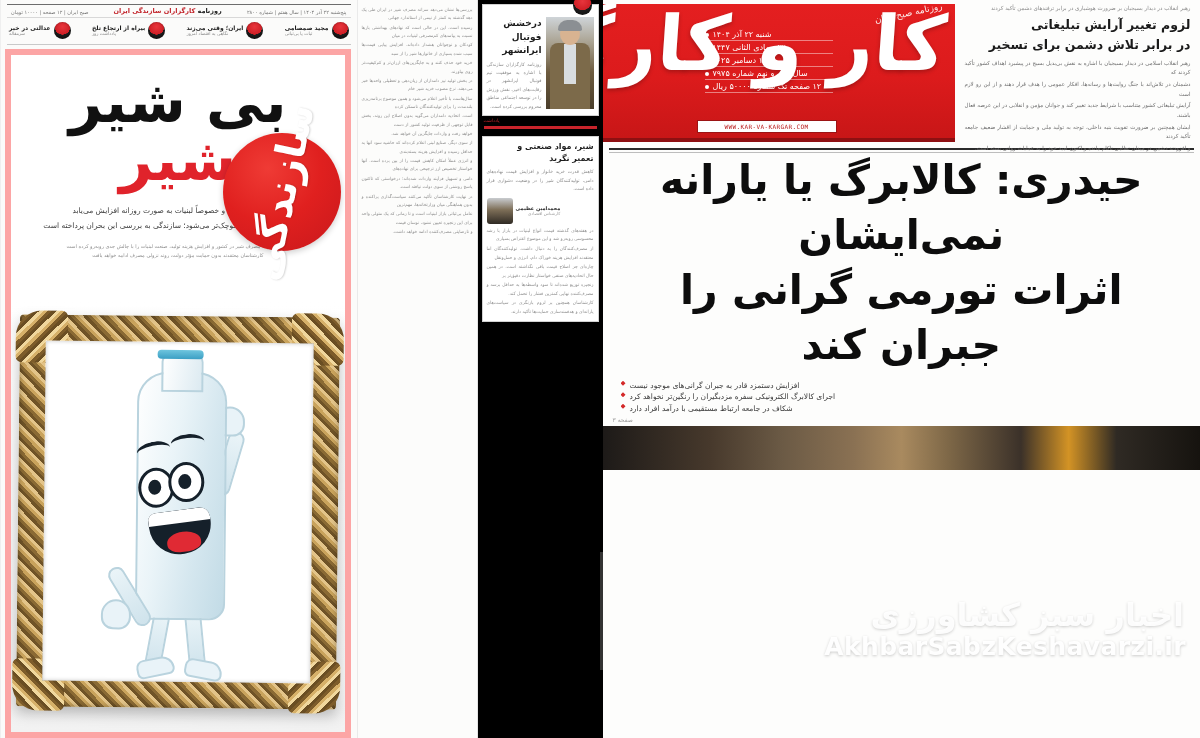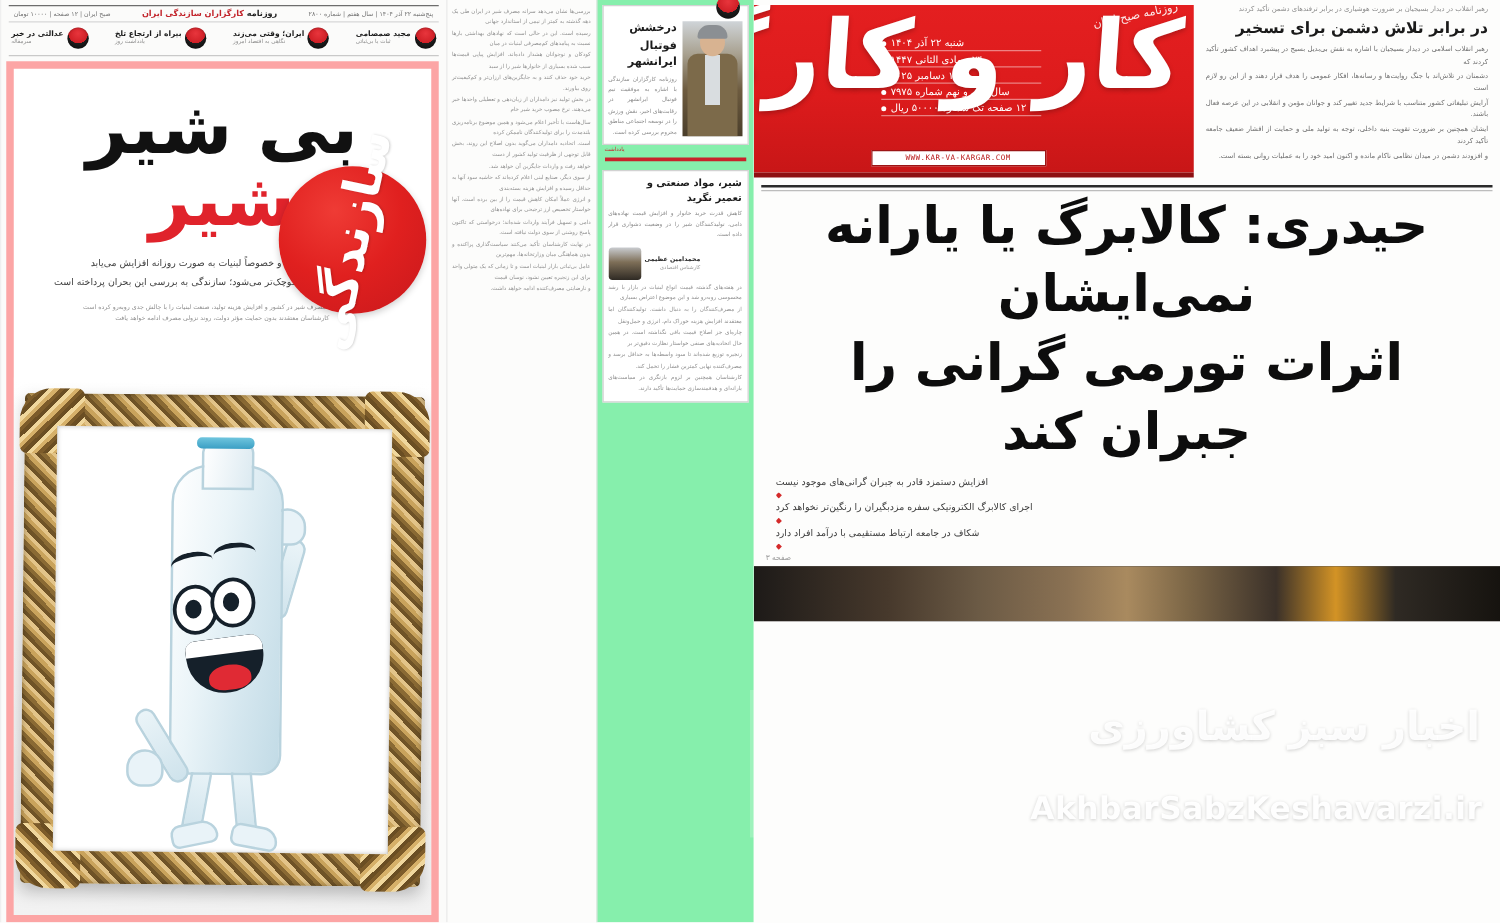--- a/index.html
+++ b/index.html
@@ -80,21 +80,21 @@
   }
   .kk-headline{
     text-align:center;direction:rtl;color:#0d0d0d;
     font-size:41px;font-weight:700;line-height:1.34;
     letter-spacing:-1.2px;padding:0 14px;margin:0;
   }
   .kk-bullets{
     margin:8px 18px 0 18px;direction:rtl;text-align:right;
   }
   .kk-bul{
-    display:flex;flex-direction:column;align-items:flex-end;justify-content:flex-end;
+    display:flex;flex-direction:row;align-items:flex-start;justify-content:flex-end;
     gap:4px;margin-bottom:2.5px;
   }
   .kk-bul .dot{width:5px;height:5px;background:#d42a2a;flex:0 0 auto;
     clip-path:polygon(50% 0,100% 50%,50% 100%,0 50%);}
   .kk-bul .t{font-size:7.5px;color:#3a3a3a;letter-spacing:-.1px;white-space:nowrap;}
   .kk-pagenum{font-size:6px;color:#9a9a9a;margin:3px 0 0 10px;text-align:left;direction:ltr;}
 
   
   .kk-strip{
     height:44px;margin-top:3px;position:relative;overflow:hidden;
@@ -276,21 +276,21 @@
     background:#e9f3f8;border:2px solid #b9d3de;
   }
   .bottle .foot.l{left:44px;top:308px;transform:rotate(-12deg);}
   .bottle .foot.r{left:92px;top:310px;transform:rotate(10deg);}
   .sz-caption{
     position:absolute;left:18px;bottom:96px;font-size:5px;color:#8e8e8e;direction:rtl;
   }
 
   .sz-side{
     width:126px;padding:4px 4px 0 4px;box-sizing:border-box;
-    border-left:1px solid #e4e4e4;background:#86efac;
+    border-left:1px solid #e4e4e4;background:#000000;
     display:flex;flex-direction:column;gap:4px;overflow:hidden;
   }
   .sz-card{border:1px solid #d2d2d2;background:#fff;padding:4px;position:relative;}
   .sz-card .badge{
     position:absolute;right:6px;top:-9px;width:19px;height:19px;border-radius:50%;
     background:radial-gradient(circle at 50% 28%,#e8353c 0%,#cf1f26 52%,#1d1d1d 53%,#0b0b0b 100%);
   }
   .sz-card-row{display:flex;flex-direction:row;gap:4px;}
   .sz-card-txt{flex:1;direction:rtl;text-align:right;}
   .sz-card-h{font-size:9px;font-weight:700;color:#1c1c1c;line-height:1.5;letter-spacing:-.3px;margin:8px 0 3px 0;}
@@ -326,21 +326,21 @@
   }
   .sz-midcol .sz-col-body{font-size:4.4px;}
 
   
   .watermark{position:absolute;inset:0;pointer-events:none;z-index:50;}
   .wm-band{
     position:absolute;left:600px;right:0;top:552px;height:118px;
     background:rgba(255,255,255,.20);
   }
   .wm-fa{
-    position:absolute;right:16px;top:562px;
+    position:absolute;right:16px;top:596px;
     font-size:32px;color:rgba(255,255,255,.93);font-weight:700;direction:rtl;
     text-shadow:0 1px 3px rgba(0,0,0,.18);letter-spacing:1px;white-space:nowrap;
   }
   .wm-en{
     position:absolute;right:14px;top:632px;
     font-size:25px;color:rgba(255,255,255,.97);font-weight:700;direction:ltr;
     text-shadow:0 1px 3px rgba(0,0,0,.2);letter-spacing:.4px;white-space:nowrap;
   }
 </style>
 </head>
@@ -377,20 +377,21 @@
             <span class="kk-bullet"></span>
           </div>
         </div>
         <div class="kk-url">
           <span>WWW.KAR-VA-KARGAR.COM</span>
         </div>
       </div>
 
       <div class="kk-sidecol">
         <div class="kk-side-kicker">رهبر انقلاب در دیدار بسیجیان بر ضرورت هوشیاری در برابر ترفندهای دشمن تأکید کردند</div>
+        <div class="kk-side-head">لزوم تغییر آرایش تبلیغاتی</div>
         <div class="kk-side-head" style="margin-top:-3px">در برابر تلاش دشمن برای تسخیر</div>
         <div class="kk-side-body">
           <p>رهبر انقلاب اسلامی در دیدار بسیجیان با اشاره به نقش بی‌بدیل بسیج در پیشبرد اهداف کشور تأکید کردند که</p>
           <p>دشمنان در تلاش‌اند با جنگ روایت‌ها و رسانه‌ها، افکار عمومی را هدف قرار دهند و از این رو لازم است</p>
           <p>آرایش تبلیغاتی کشور متناسب با شرایط جدید تغییر کند و جوانان مؤمن و انقلابی در این عرصه فعال باشند.</p>
           <p>ایشان همچنین بر ضرورت تقویت بنیه داخلی، توجه به تولید ملی و حمایت از اقشار ضعیف جامعه تأکید کردند</p>
           <p>و افزودند دشمن در میدان نظامی ناکام مانده و اکنون امید خود را به عملیات روانی بسته است.</p>
         </div>
       </div>
 

